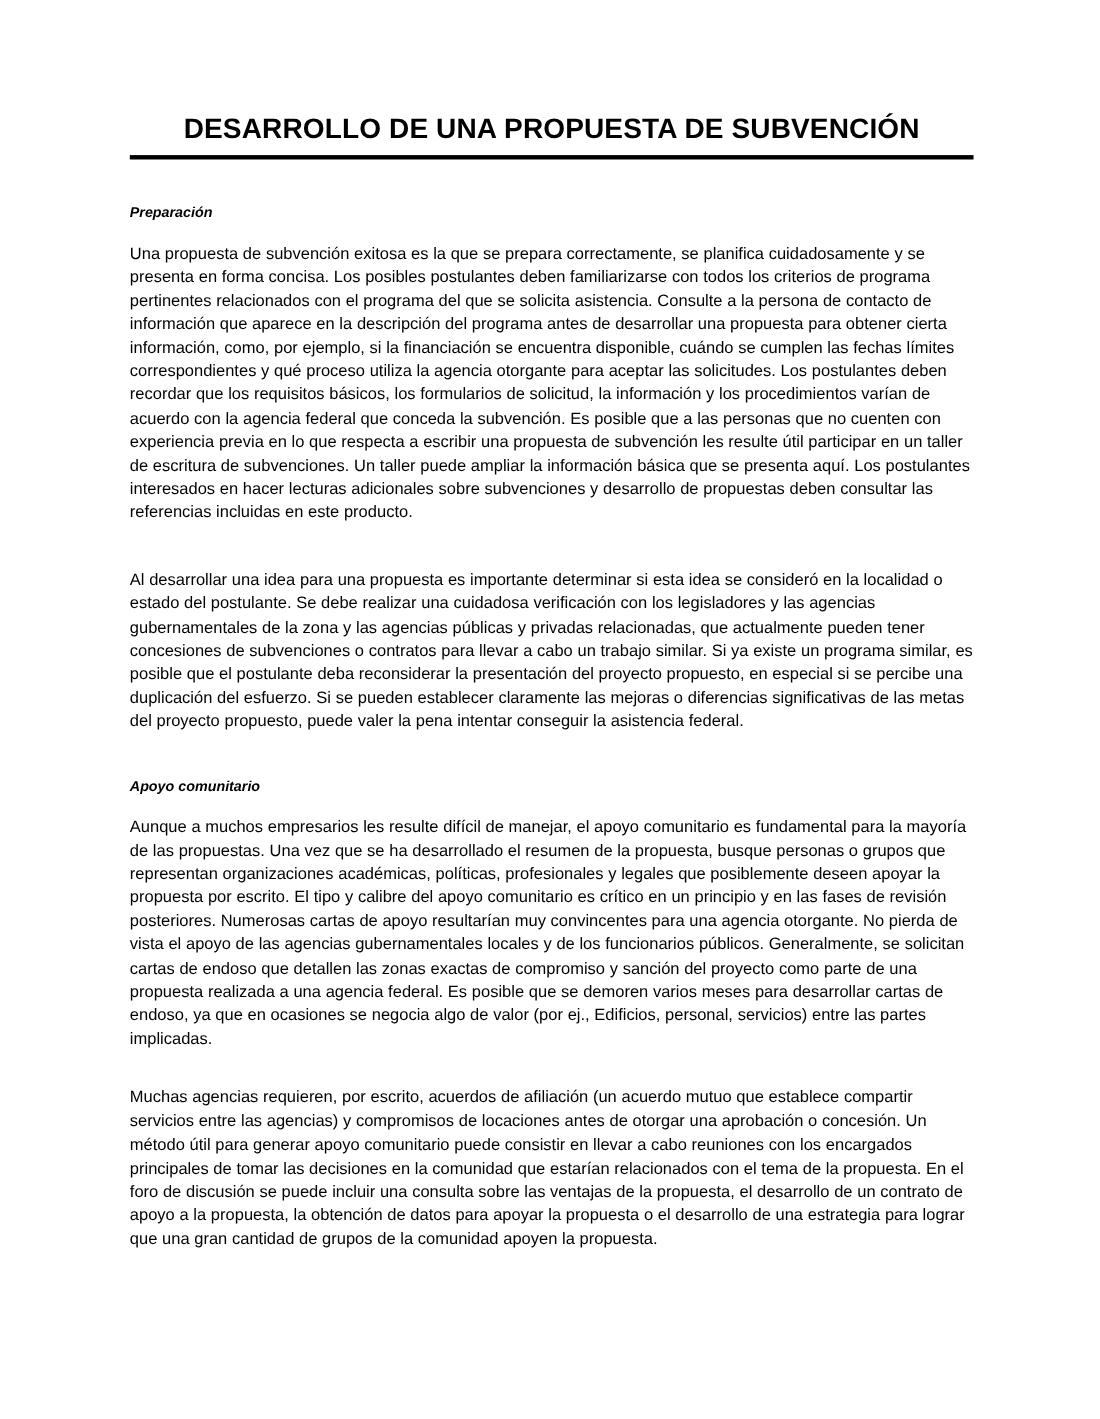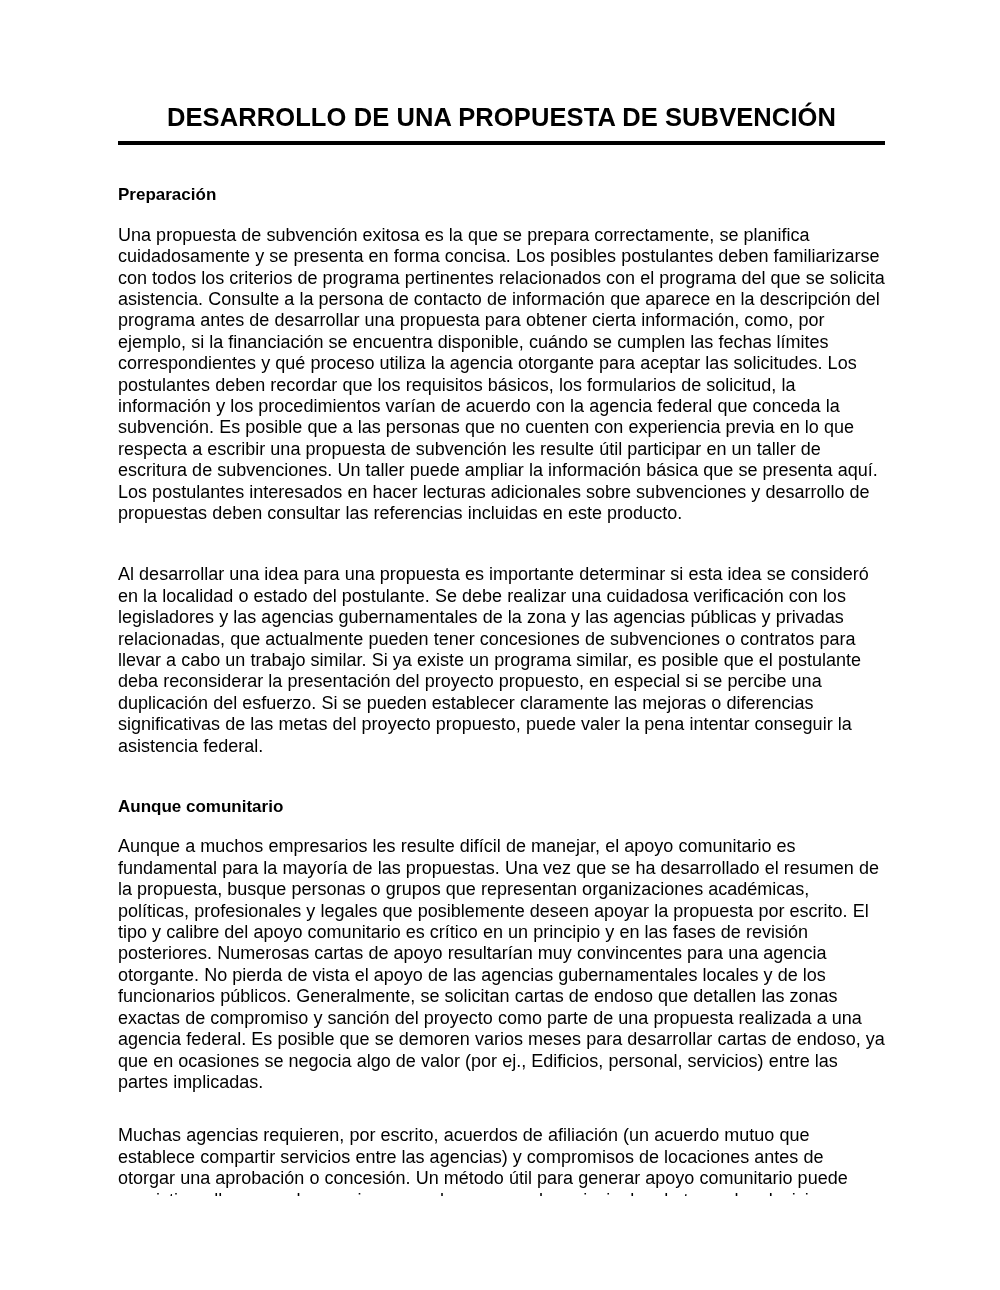--- a/index.html
+++ b/index.html
@@ -43,41 +43,42 @@
   .title-rule {
     margin-top: 9px;
     width: 100%;
     height: 4px;
     background: #000000;
   }
 
   
   .section-heading {
     margin: 0;
-    font-size: 17px;
+    font-size: 13px;
     font-weight: bold;
+    font-style: italic;
     line-height: 1.2;
   }
 
   .section:first-of-type {
     margin-top: 36px;
   }
 
   .section {
     margin-top: 40px;
   }
 
   .section-heading + .body-para {
     margin-top: 19px;
   }
 
   
   .body-para {
     margin: 0;
-    font-size: 18px;
+    font-size: 15px;
     line-height: 21.4px;
     text-align: left;
     word-spacing: 0.1px;
   }
 
   .body-para + .body-para {
     margin-top: 32px;
   }
 
   
@@ -122,21 +123,21 @@
     <div class="section">
       <h2 class="section-heading">Preparación</h2>
       <p class="body-para">Una propuesta de subvención exitosa es la que se prepara correctamente, se planifica cuidadosamente y se presenta en forma concisa. Los posibles postulantes deben familiarizarse con todos los criterios de programa pertinentes relacionados con el programa del que se solicita asistencia. Consulte a la persona de contacto de información que aparece en la descripción del programa antes de desarrollar una propuesta para obtener cierta información, como, por ejemplo, si la financiación se encuentra disponible, cuándo se cumplen las fechas límites correspondientes y qué proceso utiliza la agencia otorgante para aceptar las solicitudes. Los postulantes deben recordar que los requisitos básicos, los formularios de solicitud, la información y los procedimientos varían de acuerdo con la agencia federal que conceda la subvención. Es posible que a las personas que no cuenten con experiencia previa en lo que respecta a escribir una propuesta de subvención les resulte útil participar en un taller de escritura de subvenciones. Un taller puede ampliar la información básica que se presenta aquí. Los postulantes interesados en hacer lecturas adicionales sobre subvenciones y desarrollo de propuestas deben consultar las referencias incluidas en este producto.</p>
     </div>
 
     <div class="section">
       <p class="body-para">Al desarrollar una idea para una propuesta es importante determinar si esta idea se consideró en la localidad o estado del postulante. Se debe realizar una cuidadosa verificación con los legisladores y las agencias gubernamentales de la zona y las agencias públicas y privadas relacionadas, que actualmente pueden tener concesiones de subvenciones o contratos para llevar a cabo un trabajo similar. Si ya existe un programa similar, es posible que el postulante deba reconsiderar la presentación del proyecto propuesto, en especial si se percibe una duplicación del esfuerzo. Si se pueden establecer claramente las mejoras o diferencias significativas de las metas del proyecto propuesto, puede valer la pena intentar conseguir la asistencia federal.</p>
     </div>
 
     <div class="section">
-      <h2 class="section-heading">Aunque comunitario</h2>
+      <h2 class="section-heading">Apoyo comunitario</h2>
       <p class="body-para">Aunque a muchos empresarios les resulte difícil de manejar, el apoyo comunitario es fundamental para la mayoría de las propuestas. Una vez que se ha desarrollado el resumen de la propuesta, busque personas o grupos que representan organizaciones académicas, políticas, profesionales y legales que posiblemente deseen apoyar la propuesta por escrito. El tipo y calibre del apoyo comunitario es crítico en un principio y en las fases de revisión posteriores. Numerosas cartas de apoyo resultarían muy convincentes para una agencia otorgante. No pierda de vista el apoyo de las agencias gubernamentales locales y de los funcionarios públicos. Generalmente, se solicitan cartas de endoso que detallen las zonas exactas de compromiso y sanción del proyecto como parte de una propuesta realizada a una agencia federal. Es posible que se demoren varios meses para desarrollar cartas de endoso, ya que en ocasiones se negocia algo de valor (por ej., Edificios, personal, servicios) entre las partes implicadas.</p>
       <p class="body-para">Muchas agencias requieren, por escrito, acuerdos de afiliación (un acuerdo mutuo que establece compartir servicios entre las agencias) y compromisos de locaciones antes de otorgar una aprobación o concesión. Un método útil para generar apoyo comunitario puede consistir en llevar a cabo reuniones con los encargados principales de tomar las decisiones en la comunidad que estarían relacionados con el tema de la propuesta. En el foro de discusión se puede incluir una consulta sobre las ventajas de la propuesta, el desarrollo de un contrato de apoyo a la propuesta, la obtención de datos para apoyar la propuesta o el desarrollo de una estrategia para lograr que una gran cantidad de grupos de la comunidad apoyen la propuesta.</p>
     </div>
 
   </div>
 
   <div class="footer">
     <div class="footer-rule"></div>
     <div class="footer-row">
       <span class="footer-left">Desarrollo de una propuesta de subvención</span>

